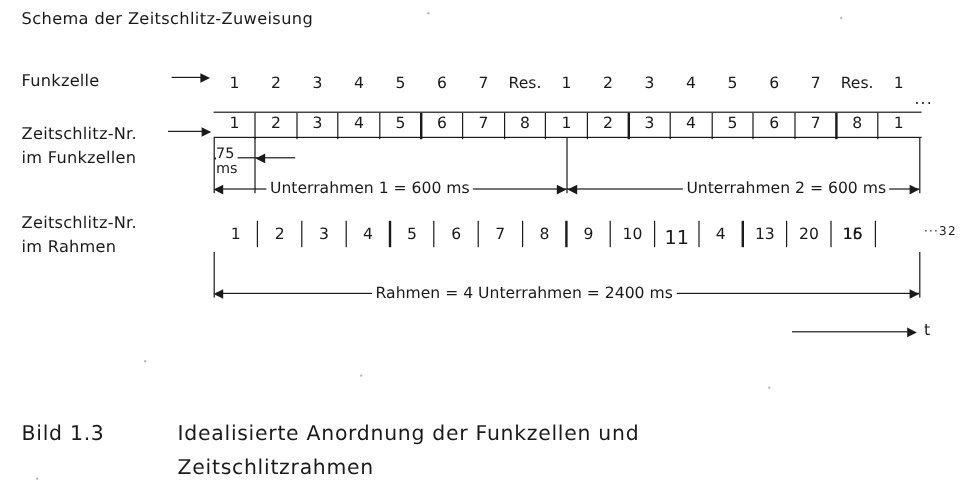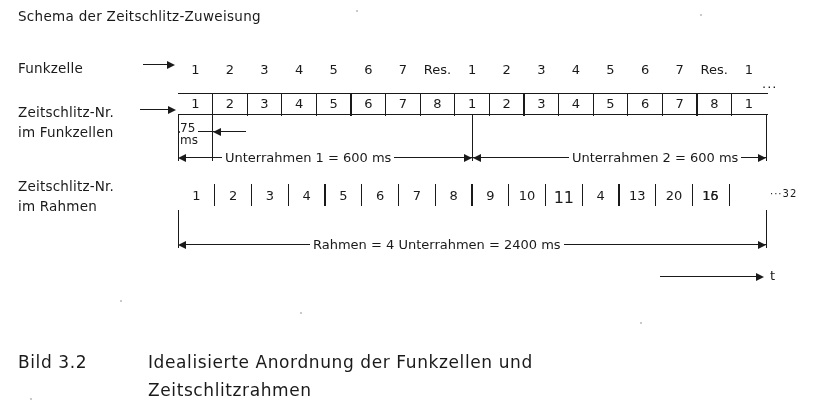--- a/index.html
+++ b/index.html
@@ -235,21 +235,21 @@
 <div class="vline" style="left:766px; top:210px; height:38px;"></div>
 <div class="hline" style="left:180px; top:244px; width:586px;"></div>
 <div class="arrowL" style="left:178px; top:240.5px;"></div>
 <div class="arrowR" style="left:758px; top:240.5px;"></div>
 <div class="measlabel" style="left:310px; top:237px;text-align:right;">Rahmen = 4 Unterrahmen = 2400 ms</div>
 
 <div class="hline" style="left:660px; top:276px; width:100px;"></div>
 <div class="arrowR" style="left:756px; top:272.5px;"></div>
 <div class="abs" style="left:770px; top:268px; font-size:13px;">t</div>
 
-<div class="caption" style="left:18px; top:352px;">Bild 3.2</div>
+<div class="caption" style="left:18px; top:352px;">Bild 1.3</div>
 <div class="caption" style="left:148px; top:352px;">Idealisierte Anordnung der Funkzellen und</div>
 <div class="caption" style="left:148px; top:380px;">Zeitschlitzrahmen</div>
 
 <div class="specks" style="left:356px; top:10px;"></div>
 <div class="specks" style="left:700px; top:14px;"></div>
 <div class="specks" style="left:120px; top:300px;"></div>
 <div class="specks" style="left:300px; top:312px;"></div>
 <div class="specks" style="left:640px; top:322px;"></div>
 <div class="specks" style="left:30px; top:398px;"></div>
 

